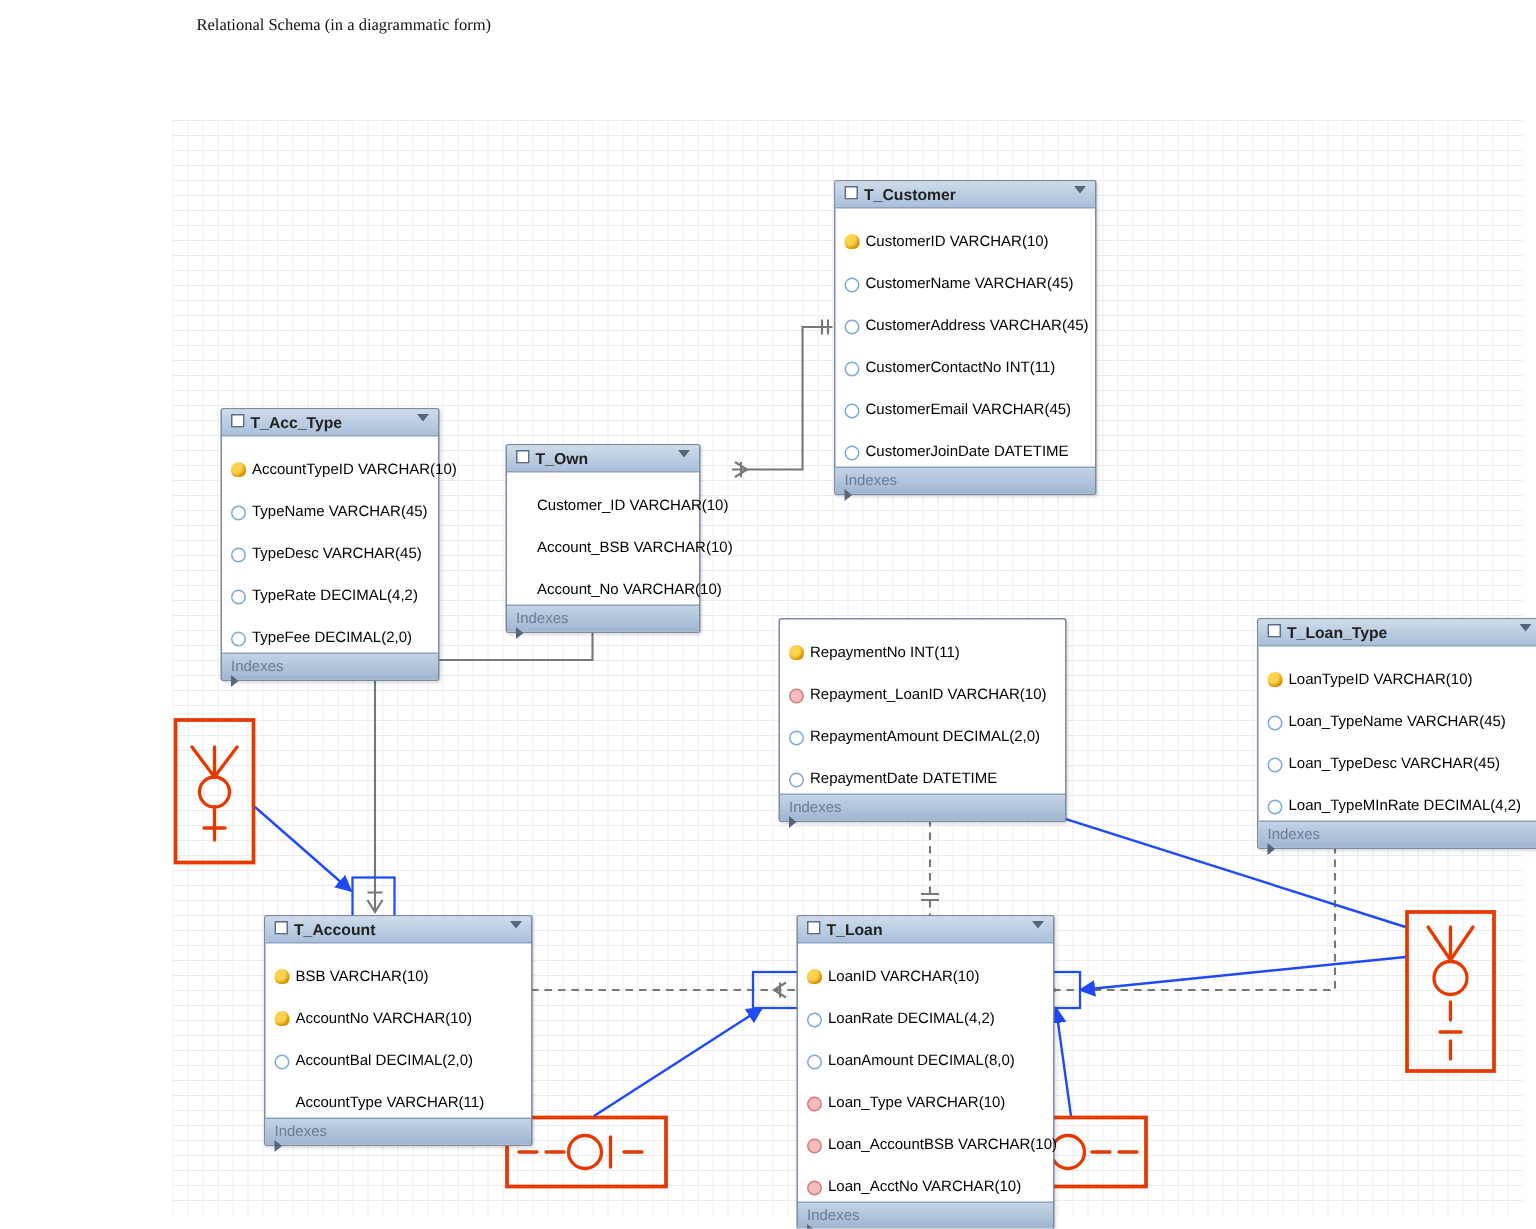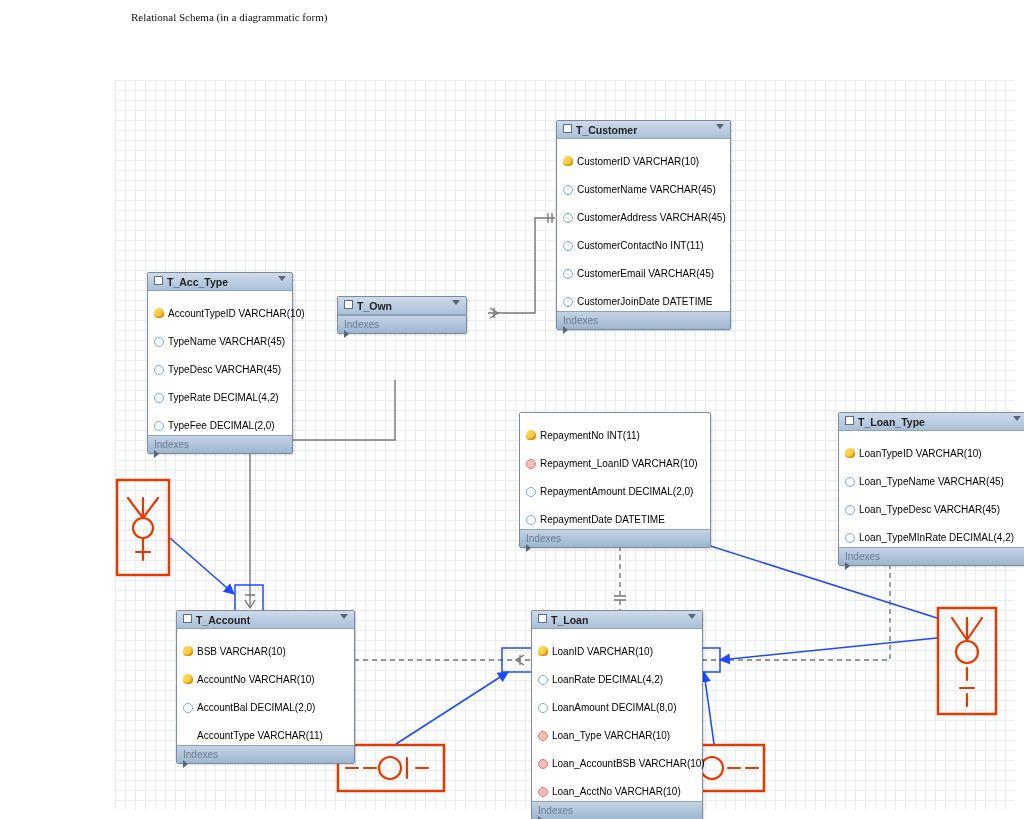--- a/index.html
+++ b/index.html
@@ -252,20 +252,34 @@
       <span class="tri"></span>
     </div>
 </div>
 
 <div class="entity" style="left:337px; top:296px; width:130px">
   <div class="hdr">
     <span class="sq"></span>
     <span class="tname">T_Own</span>
     <span class="tri"></span>
   </div>
+  <div class="rows">
+      <div class="row">
+        <span class="ic none"></span>
+        <span>Customer_ID VARCHAR(10)</span>
+      </div>
+      <div class="row">
+        <span class="ic none"></span>
+        <span>Account_BSB VARCHAR(10)</span>
+      </div>
+      <div class="row">
+        <span class="ic none"></span>
+        <span>Account_No VARCHAR(10)</span>
+      </div>
+    </div>
   <div class="ftr">
       <span>Indexes</span>
       <span class="tri"></span>
     </div>
 </div>
 
 <div class="entity" style="left:519px; top:412px; width:192px">
   <div class="rows">
       <div class="row">
         <span class="ic key"></span>

